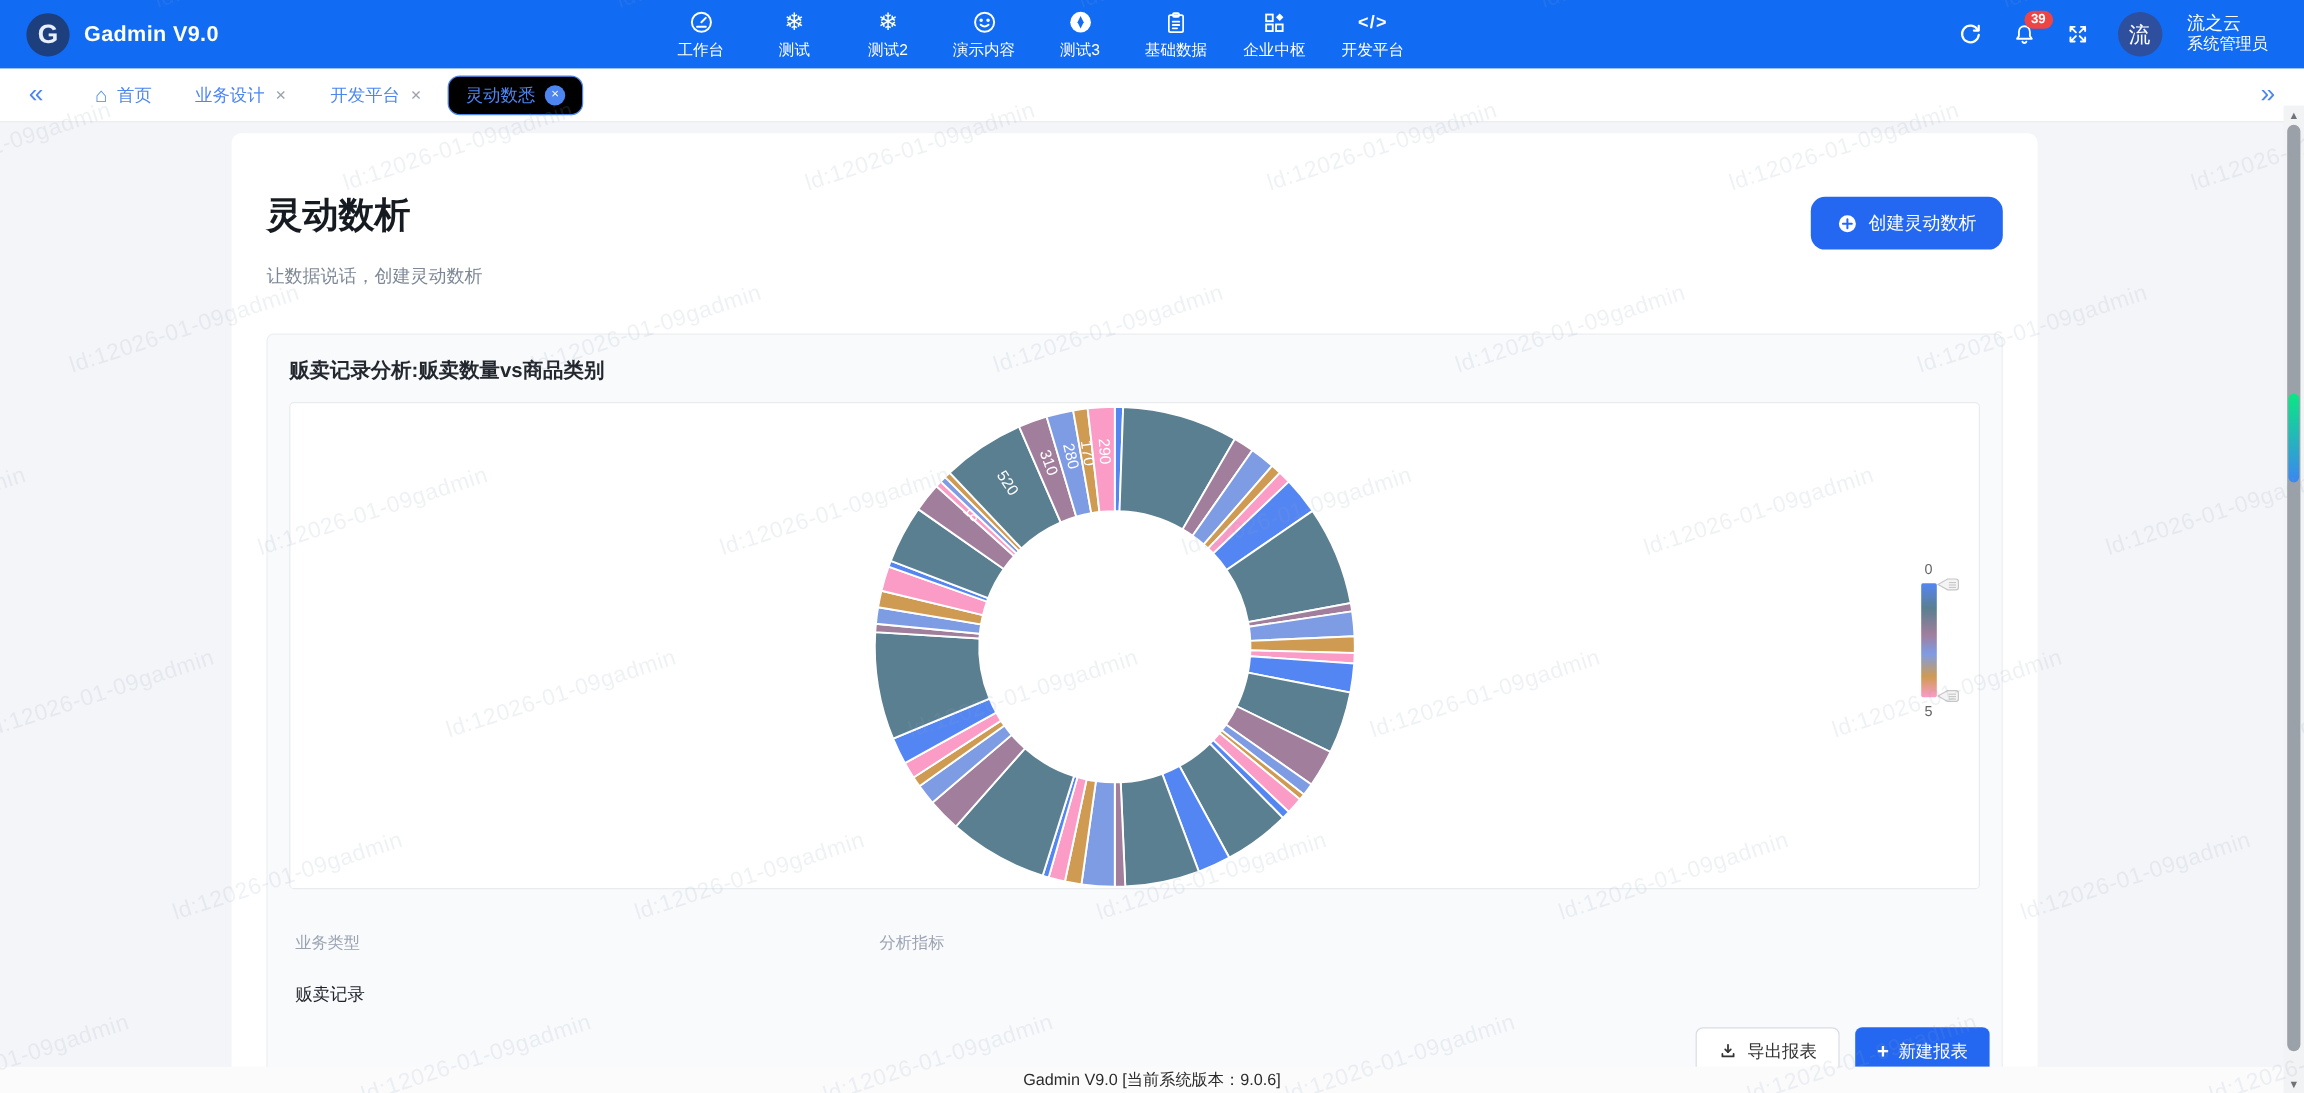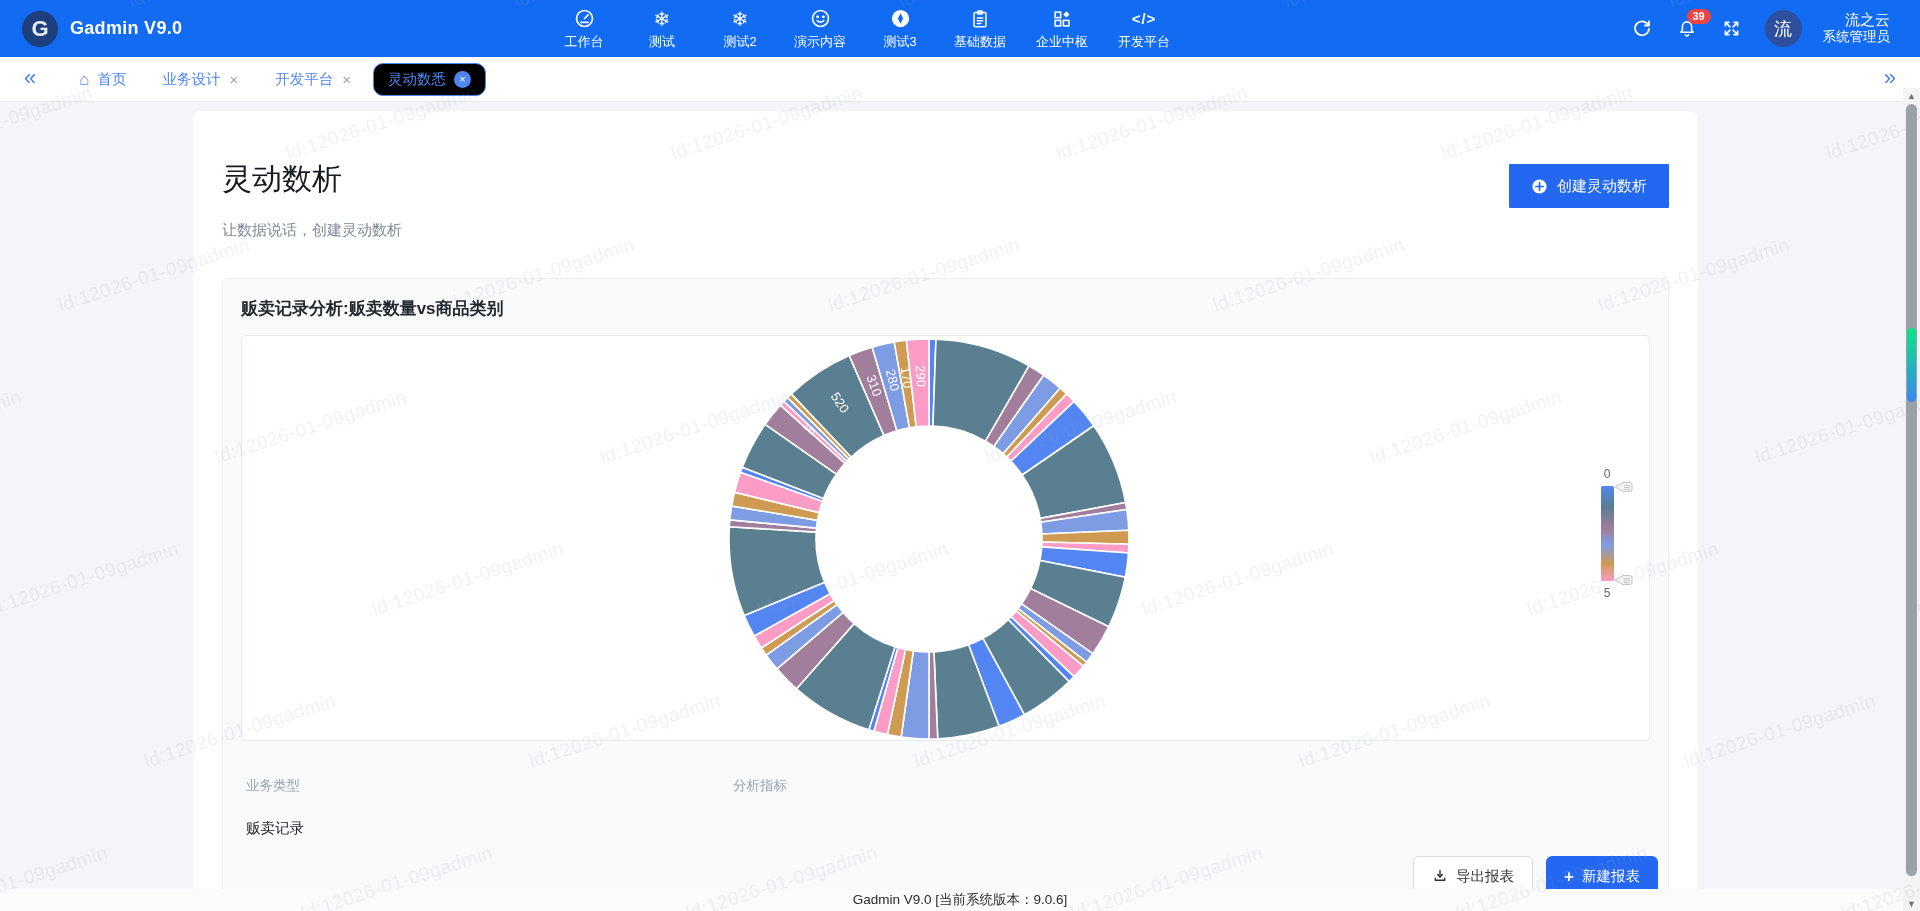--- a/index.html
+++ b/index.html
@@ -11,42 +11,42 @@
   .logo-circle { width:36px; height:36px; border-radius:50%; background:#1e3f7d; color:#e8f0ff; font-weight:bold; font-size:22px; display:flex; align-items:center; justify-content:center; }
   .app-title { color:#fff; font-size:18px; font-weight:bold; letter-spacing:.3px; }
   .top-nav { position:absolute; left:560px; top:0; height:57px; display:flex; align-items:center; gap:30px; }
   .nav-item { display:flex; flex-direction:column; align-items:center; justify-content:center; color:#fff; cursor:pointer; min-width:48px; height:57px; }
   .nav-item .nico { height:24px; display:flex; align-items:center; justify-content:center; font-size:19px; line-height:1; }
   .nav-item .nlabel { font-size:13px; margin-top:2px; white-space:nowrap; }
   .hdr-right { position:absolute; right:30px; top:0; height:57px; display:flex; align-items:center; gap:21px; color:#fff; }
   .hicon { width:24px; height:24px; display:flex; align-items:center; justify-content:center; cursor:pointer; position:relative; }
   .badge { position:absolute; top:-8px; left:12px; background:#ef4444; color:#fff; font-size:11px; border-radius:9px; padding:1px 6px; line-height:13px; font-weight:bold;text-align:right; }
   .avatar { width:37px; height:37px; border-radius:50%; background:#2d4f9e; color:#fff; display:flex; align-items:center; justify-content:center; font-size:18px; cursor:pointer; }
-  .user-block { line-height:1.25; cursor:pointer;text-align:right; }
+  .user-block { line-height:1.25; cursor:pointer; }
   .user-name { font-size:15px; }
   .user-role { font-size:13.5px; }
 
   
   .tabbar { position:absolute; left:0; top:57px; width:1920px; height:45px; background:#fff; border-bottom:1px solid #e6e9ee; display:flex; align-items:center; z-index:4; }
   .tab-collapse { color:#4d86f1; font-size:22px; padding:0 14px 3px 24px; cursor:pointer; }
   .tab-expand { position:absolute; right:24px; color:#4d86f1; font-size:22px; cursor:pointer; padding-bottom:3px; }
   .tabs { display:flex; align-items:center; gap:6px; margin-left:14px; }
   .tab { display:flex; align-items:center; gap:8px; color:#4d86f1; font-size:14.5px; padding:7px 14px; cursor:pointer; border:1.5px solid transparent; border-radius:10px; }
   .tab .home-ic { font-size:17px; line-height:1; }
   .tab .x { color:#9aa3ad; font-size:15px; padding:0 1px; cursor:pointer; }
   .tab.active { border-color:#4d86f1; background:#000000; padding:6px 14px; }
   .tab.active .xc { width:17px; height:17px; border-radius:50%; background:#4d86f1; color:#fff; font-size:11px; display:flex; align-items:center; justify-content:center; cursor:pointer; }
 
   
   .main { position:absolute; left:0; top:102px; width:1903px; height:787px; overflow:hidden; background:#f4f5f8; }
   .card { position:absolute; left:193px; top:9px; width:1505px; height:900px; background:#fff; border-radius:8px; padding:48px 29px 0 29px; }
   .page-head { display:flex; justify-content:space-between; align-items:flex-start; }
-  .page-title { font-size:30px; font-weight:normal; color:#161b22; }
+  .page-title { font-size:30px; font-weight:bold; color:#161b22; }
   .page-subtitle { font-size:15px; color:#7d8796; margin-top:21px; }
-  .btn-create { margin-top:5px; height:44px; padding:0 22px; background:#2468f2; border:none; border-radius:1px; color:#fff; font-size:15px; display:flex; align-items:center; gap:9px; cursor:pointer; font-family:inherit; }
+  .btn-create { margin-top:5px; height:44px; padding:0 22px; background:#2468f2; border:none; border-radius:12px; color:#fff; font-size:15px; display:flex; align-items:center; gap:9px; cursor:pointer; font-family:inherit; }
   .panel { margin-top:38px; background:#f9fafc; border:1px solid #eceef2; border-radius:6px; padding:18px 18px 24px 18px; height:640px; }
   .panel-heading { font-size:17px; font-weight:bold; color:#23272e; }
   .chart-box { position:relative; margin-top:15px; height:406px; background:#fff; border:1px solid #e9ecef; border-radius:4px; overflow:hidden; }
   .donut-svg { position:absolute; top:-7px; left:50%; margin-left:-227px; }
   .vmap { position:absolute; right:12px; top:130px; }
   .meta-row { display:grid; grid-template-columns:487px 479px 1fr; padding-left:5px; margin-top:36px; }
   .meta-label { font-size:13.5px; color:#9aa3b0; }
   .meta-value { font-size:14.5px; color:#20242a; margin-top:24px; }
   .actions { display:flex; justify-content:flex-end; gap:13px; margin-top:18px; margin-right:-8px; }
   .btn-export { height:40px; padding:0 18px; background:#fff; border:1px solid #d9dde3; border-radius:6px; color:#333; font-size:14.5px; display:flex; align-items:center; gap:8px; cursor:pointer; font-family:inherit; }

